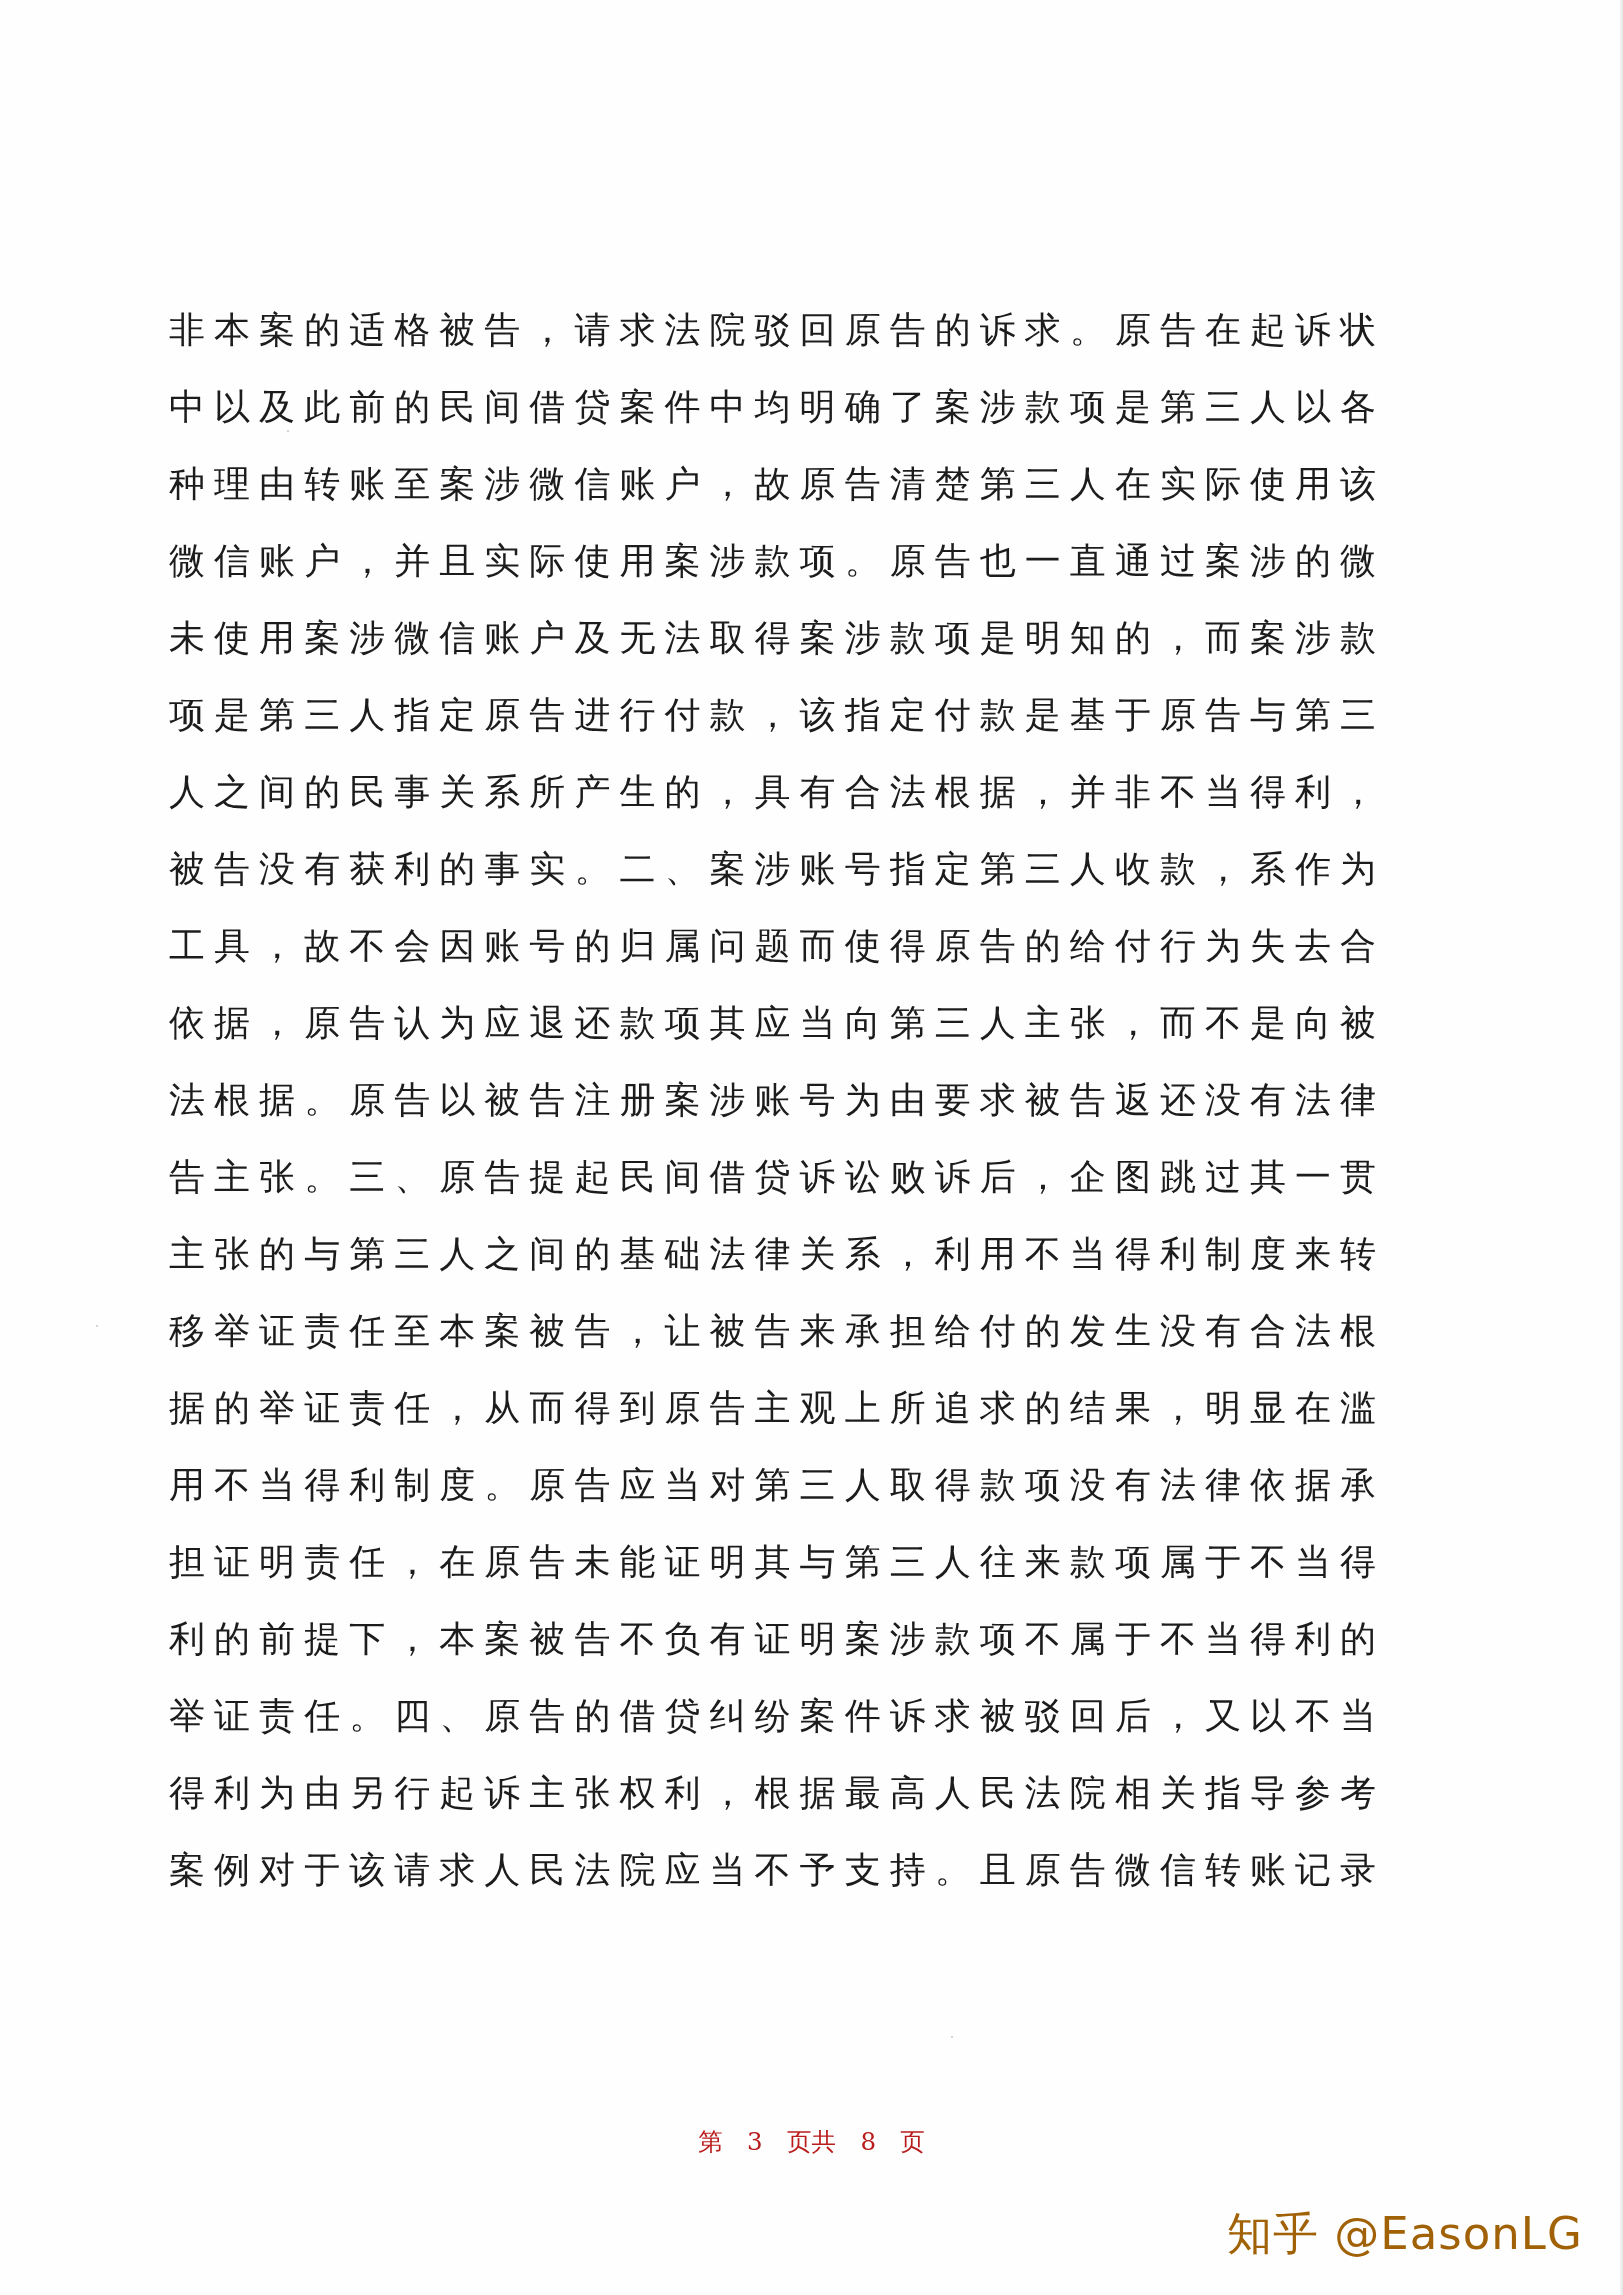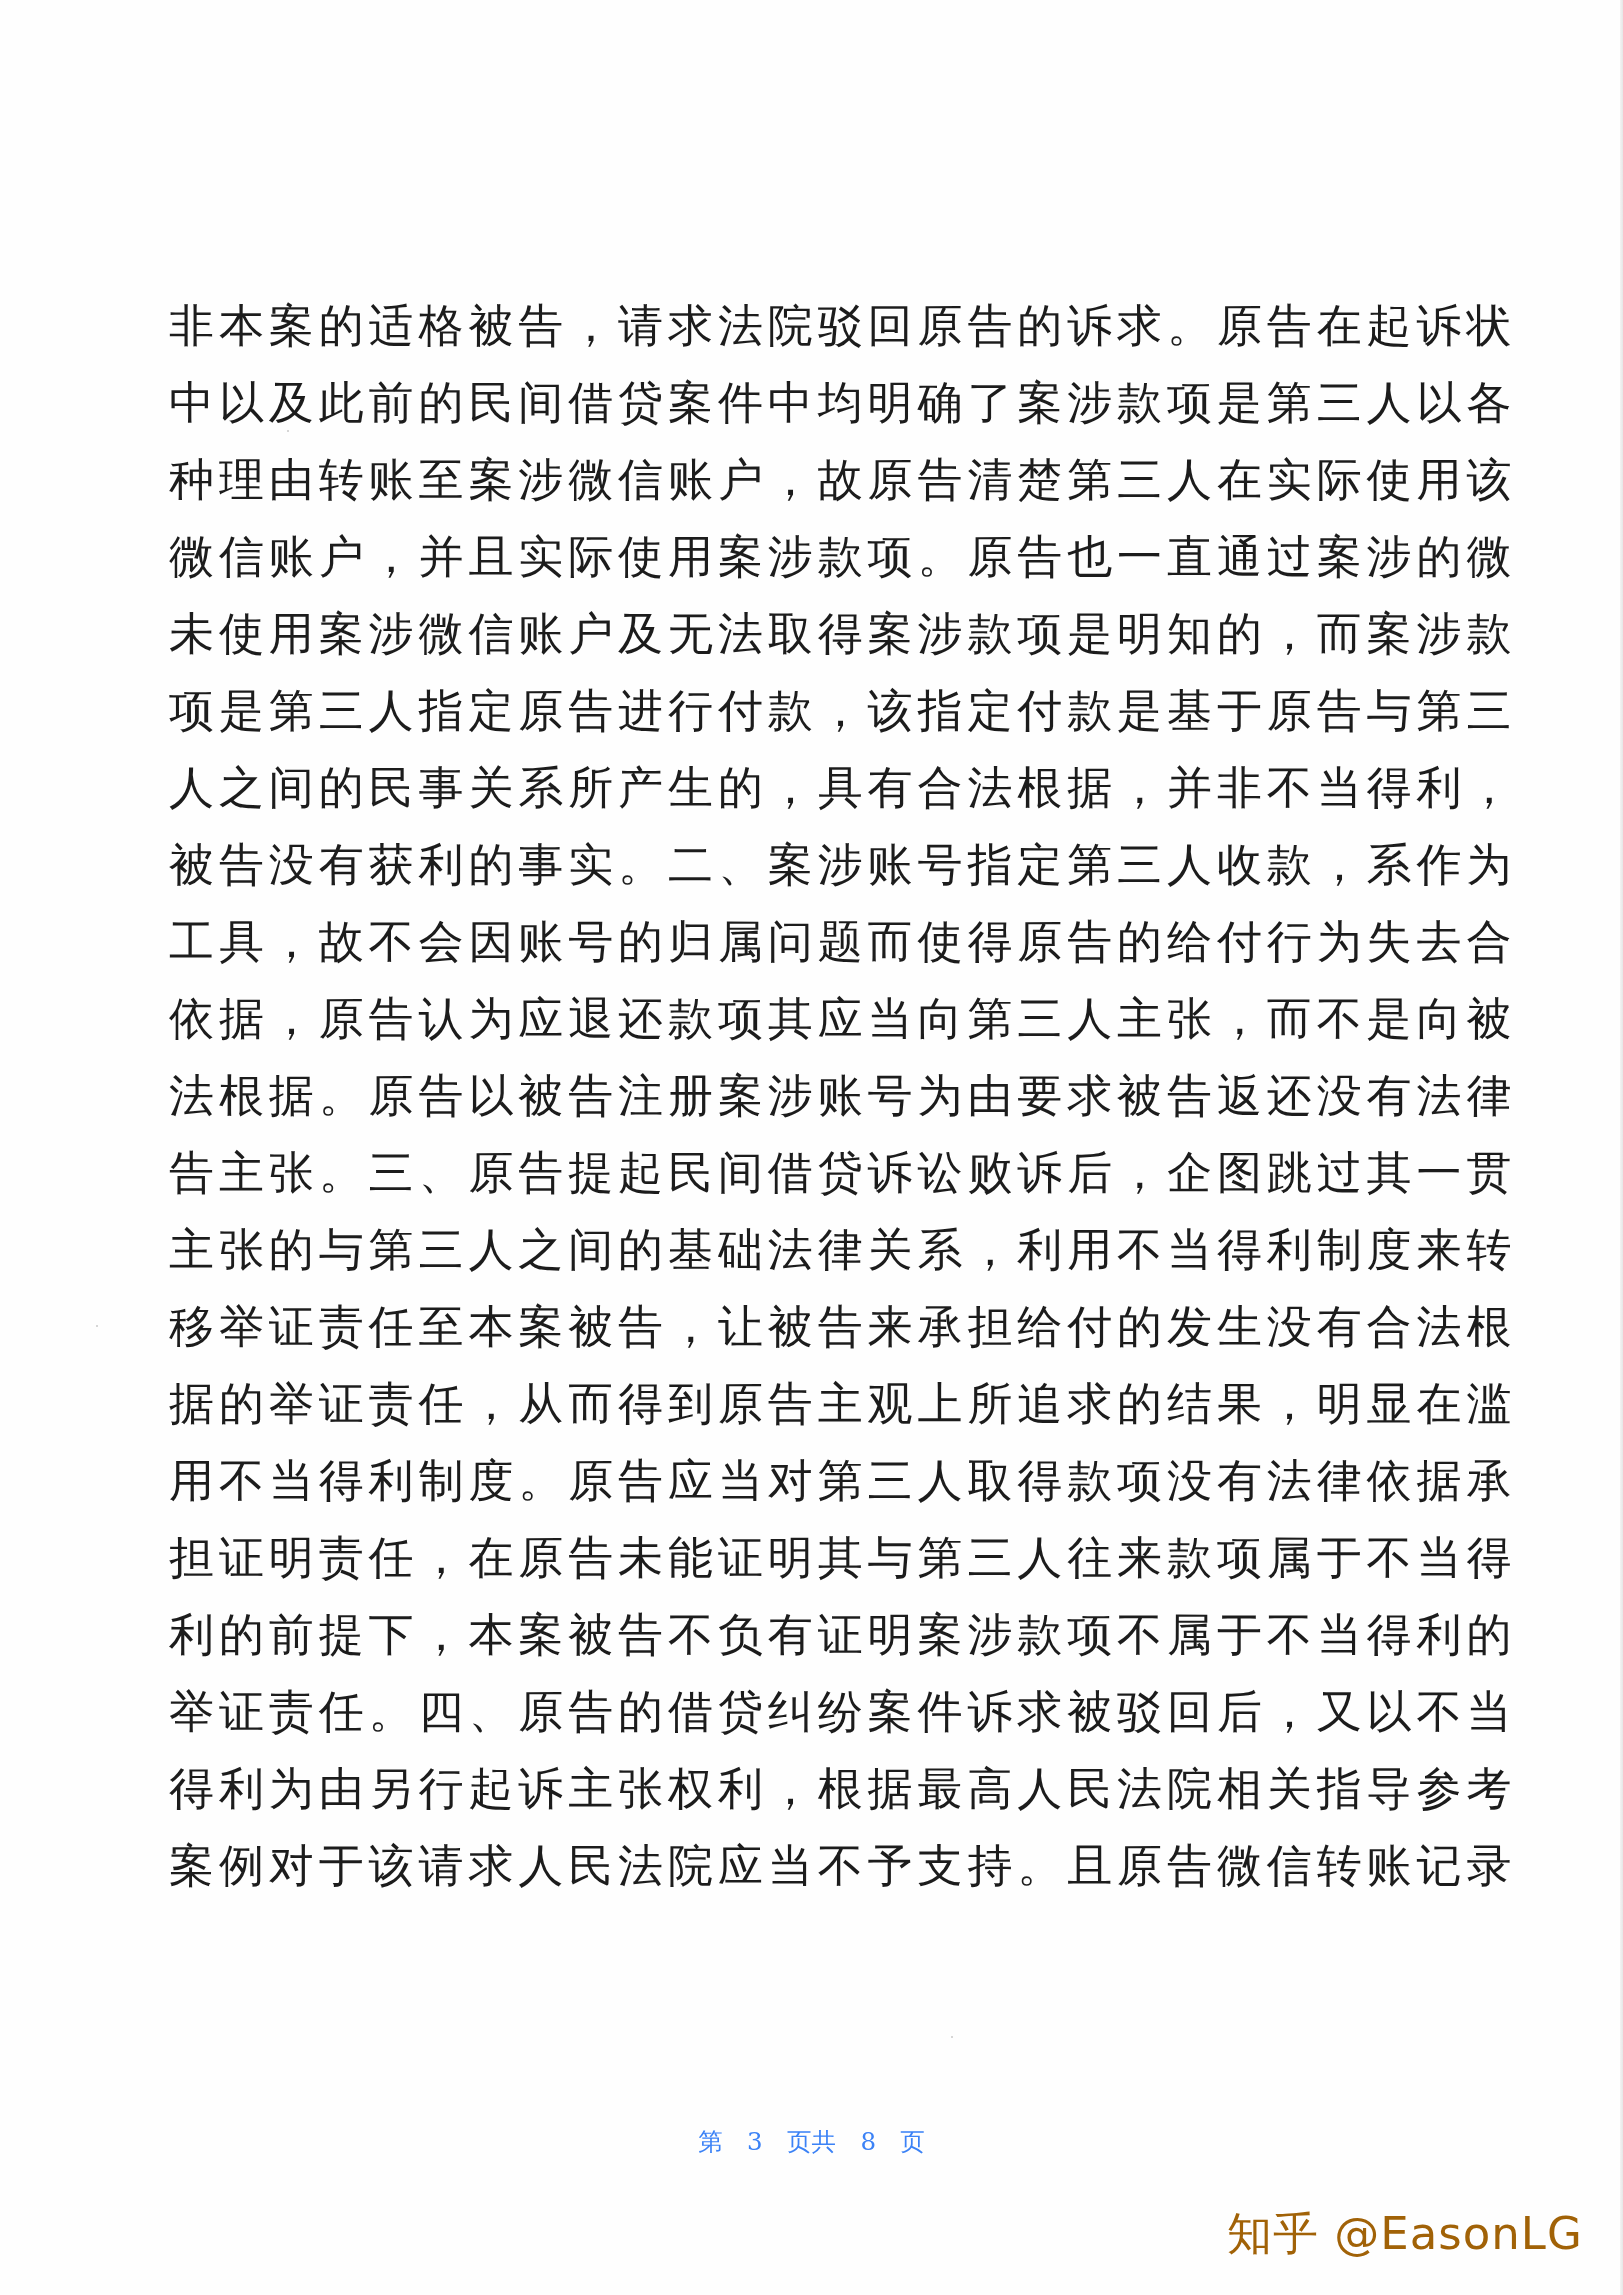--- a/index.html
+++ b/index.html
@@ -34,37 +34,37 @@
       left: 169px;
       top: 291px;
       width: 1212px;
       margin: 0;
       padding: 0;
     }
     .line {
       display: block;
       height: 77px;
       line-height: 77px;
-      font-family: Liberation Mono, monospace;
-      font-size: 45px;
+      font-family: Liberation Sans, sans-serif;
+      font-size: 36px;
       color: #1c1c1c;
       letter-spacing: 4.9px;
       white-space: nowrap;
       text-align: justify;
       text-align-last: justify;
     }
     .footer {
       position: absolute;
       top: 2125px;
       left: 0;
       width: 1623px;
       text-align: center;
       font-family: "DejaVu Serif", "Liberation Serif", serif;
       font-size: 24.5px;
-      color: #3b82f6;
+      color: #b91c1c;
       word-spacing: 8.8px;
     }
     .footer span { margin: 0 3.9px; }
     .watermark {
       position: absolute;
       left: 1227px;
       top: 2204px;
       font-family: "DejaVu Sans", "Liberation Sans", sans-serif;
       font-size: 45px;
       color: #a16207;

